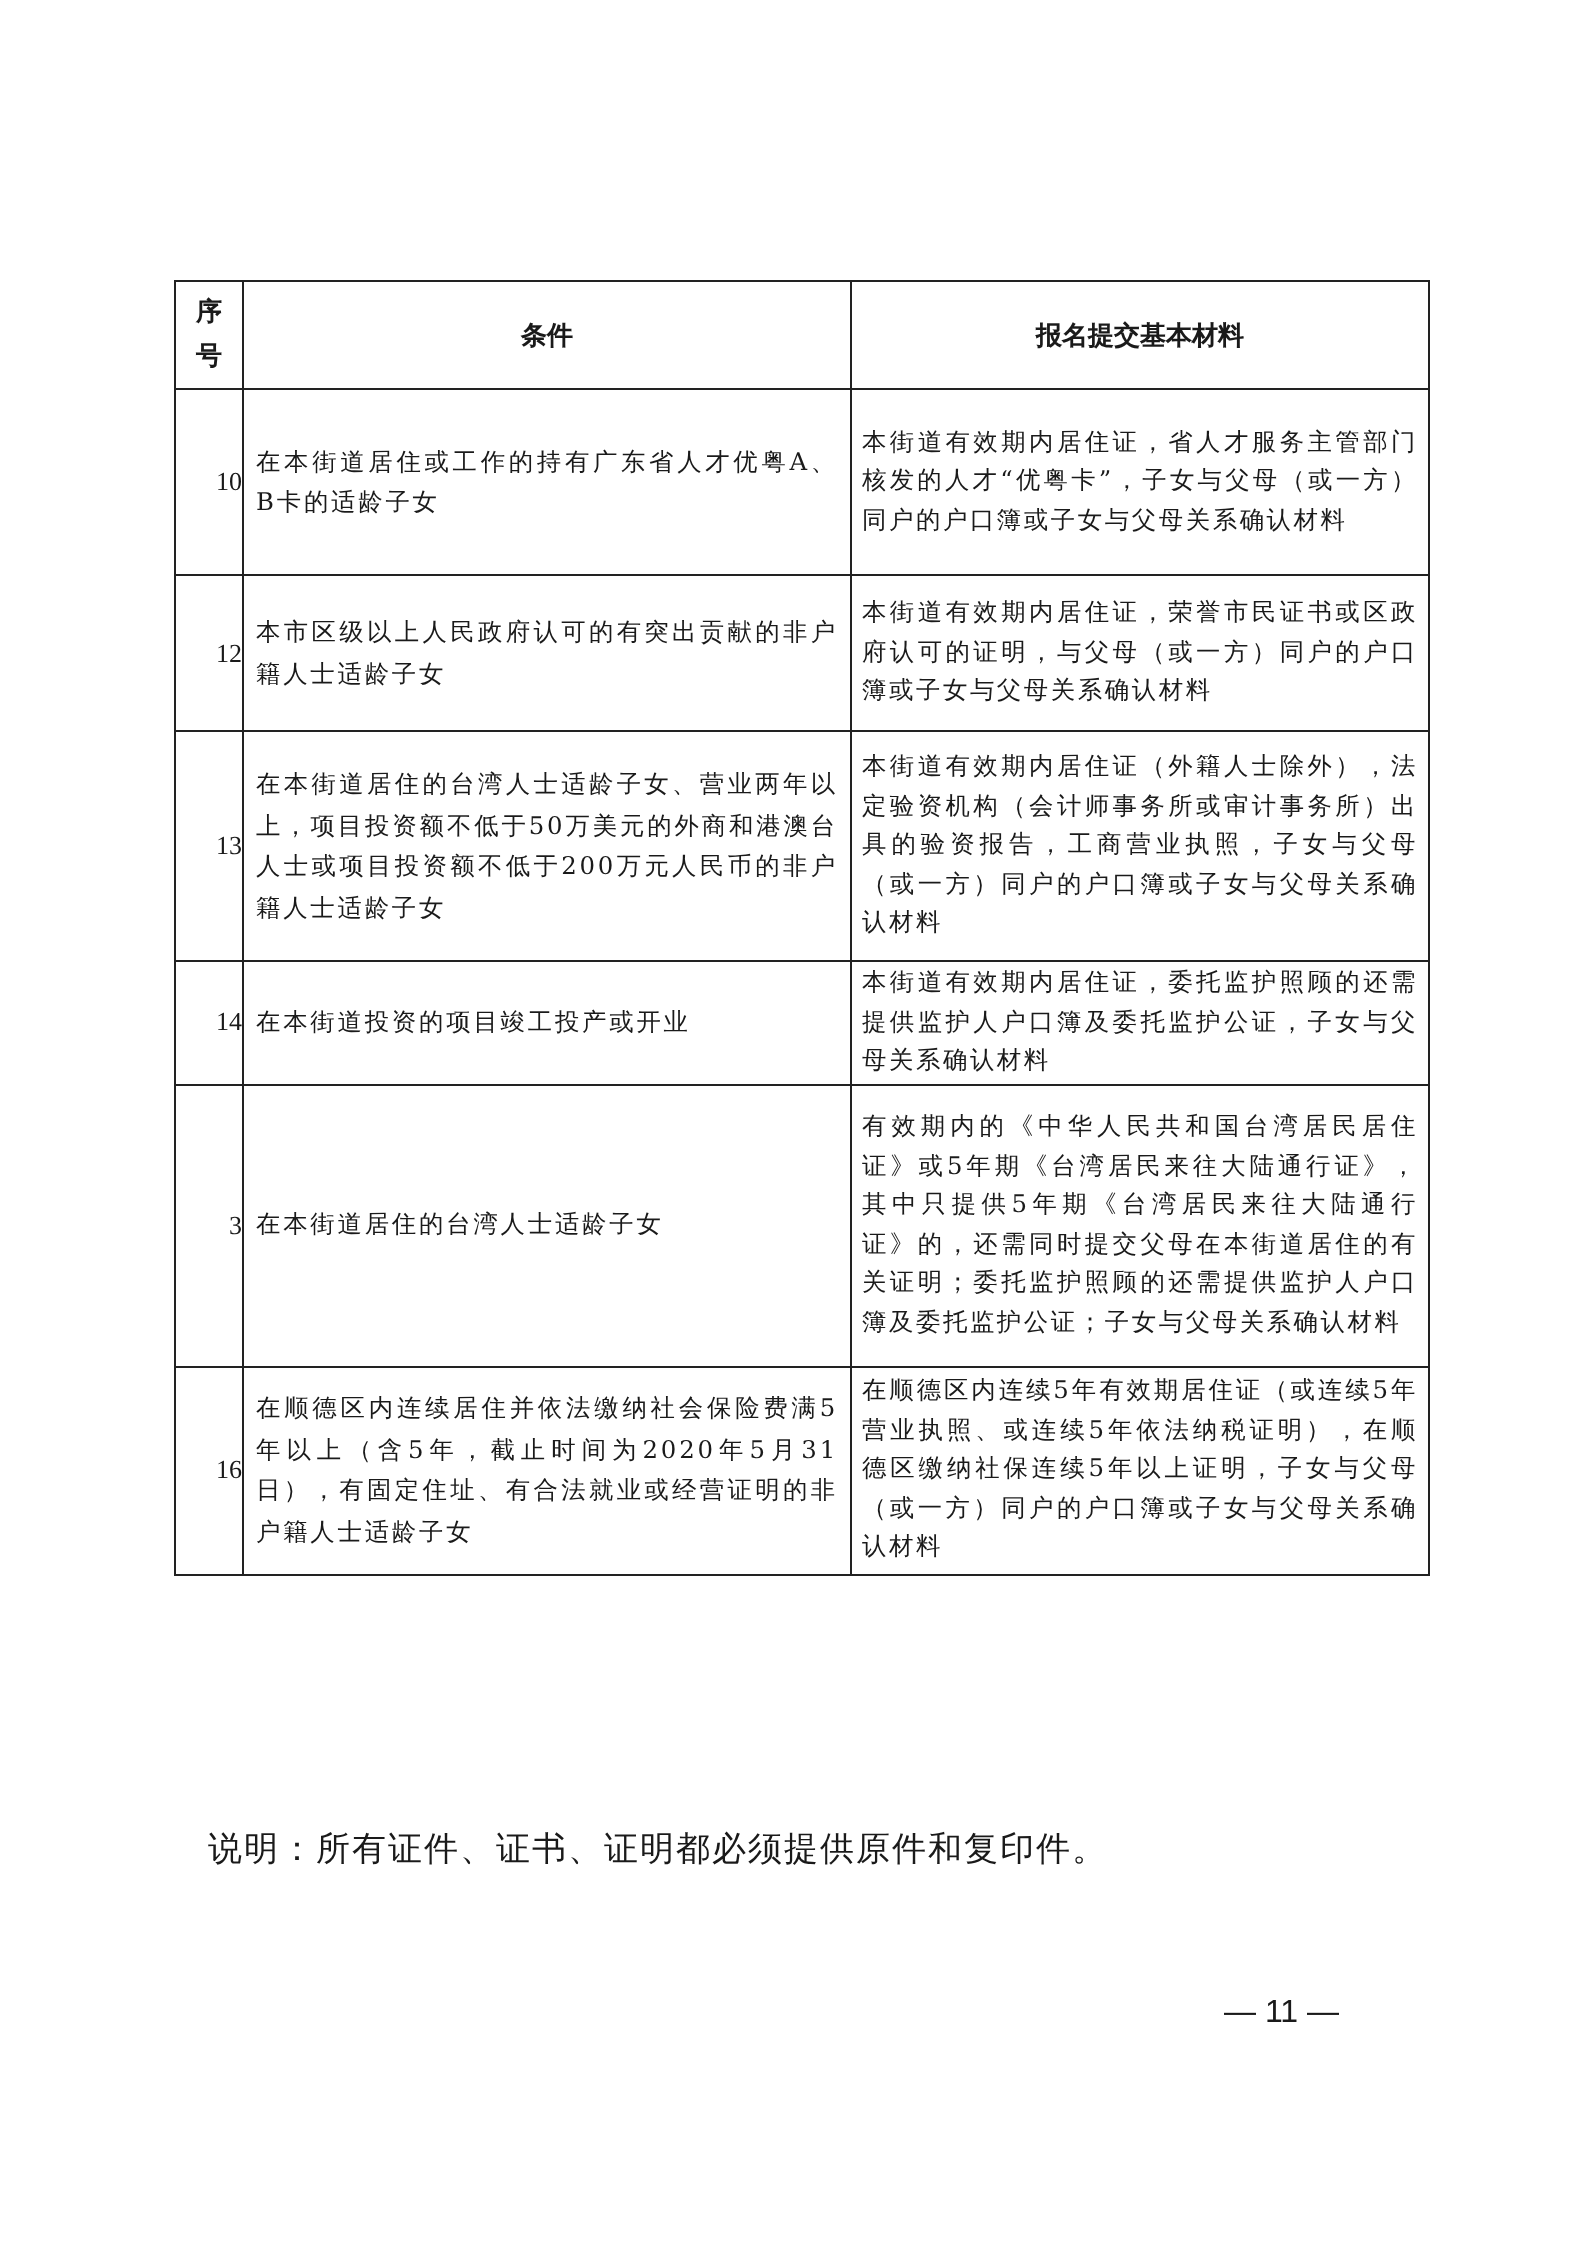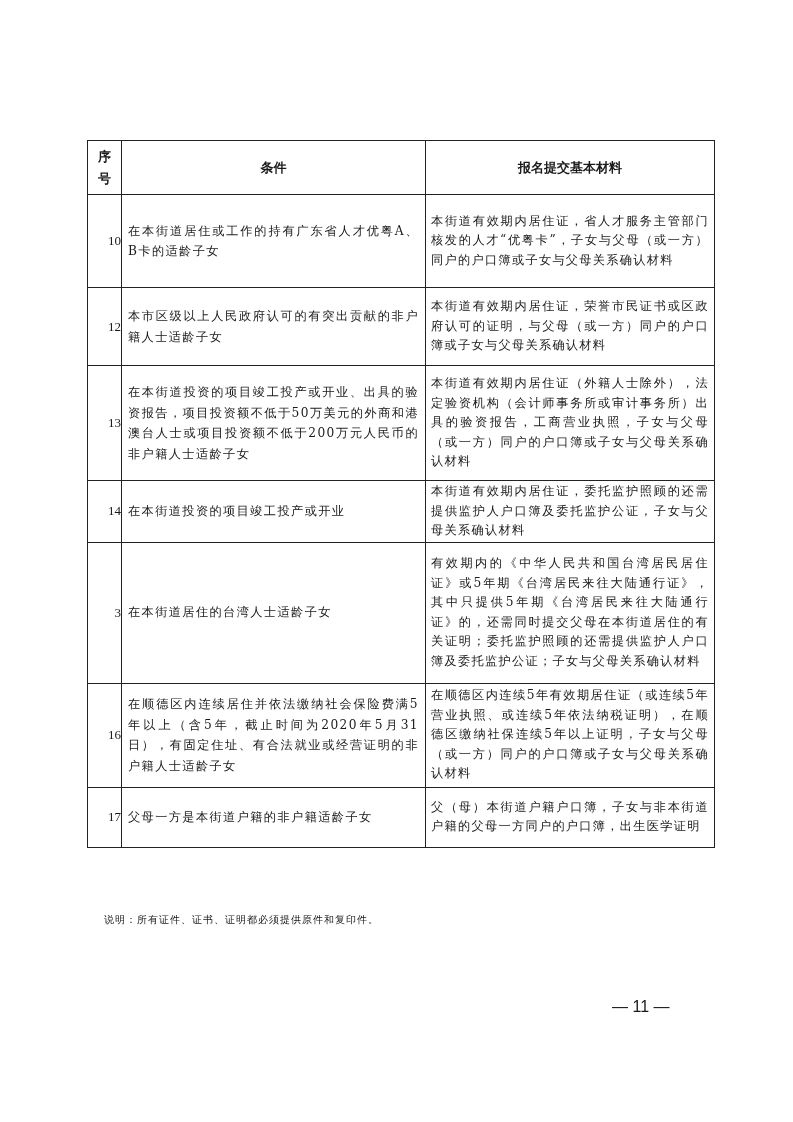--- a/index.html
+++ b/index.html
@@ -7,21 +7,21 @@
   .table { position: absolute; left: 87px; top: 140px; width: 627px; border-collapse: collapse; table-layout: fixed; }
   .table td, .table th { border: 1.3px solid #222; padding: 0; vertical-align: middle; }
   .col-no { width: 34px; }
   .col-cond { width: 304px; }
   .col-mat { width: 289px; }
   th { font-family: "DejaVu Sans", sans-serif; font-weight: bold; font-size: 13px; text-align: center; }
   th.no { line-height: 22px; padding: 4px 0; }
   td.no { text-align: right; font-size: 13px; font-family: "Liberation Serif", serif; }
   td.cond { font-size: 12.2px; line-height: 20.5px; padding: 2px 6px; letter-spacing: 1.4px; text-align: justify; }
   td.mat { font-size: 12.2px; line-height: 19.5px; padding: 1px 5px; letter-spacing: 1.3px; text-align: justify; margin-top: 26px; }
-  .note { position: absolute; left: 104px; top: 913px; font-size: 10px; letter-spacing: 1px; }
+  .note { position: absolute; left: 104px; top: 913px; font-size: 17px; letter-spacing: 1px; }
   .pagenum { position: absolute; left: 612px; top: 998px; font-size: 16px; font-family: Liberation Sans, sans-serif; }
 </style>
 </head>
 <body>
 
 <table class="table">
   <colgroup>
     <col class="col-no">
       <col class="col-cond">
       <col class="col-mat">
@@ -39,40 +39,35 @@
       <td class="cond">在本街道居住或工作的持有广东省人才优粤A、B卡的适龄子女</td>
       <td class="mat">本街道有效期内居住证，省人才服务主管部门核发的人才“优粤卡”，子女与父母（或一方）同户的户口簿或子女与父母关系确认材料</td>
     </tr>
     <tr style="height:78px">
       <td class="no">12</td>
       <td class="cond">本市区级以上人民政府认可的有突出贡献的非户籍人士适龄子女</td>
       <td class="mat">本街道有效期内居住证，荣誉市民证书或区政府认可的证明，与父母（或一方）同户的户口簿或子女与父母关系确认材料</td>
     </tr>
     <tr style="height:115px">
       <td class="no">13</td>
-      <td class="cond">在本街道投资的项目竣工投产或开业、出具的验资报告，项目投资额不低于50万美元的外商和港澳台人士或项目投资额不低于200万元人民币的非户籍人士适龄子女</td>
+      <td class="cond">在本街道居住的台湾人士适龄子女、营业两年以上，项目投资额不低于50万美元的外商和港澳台人士或项目投资额不低于200万元人民币的非户籍人士适龄子女</td>
       <td class="mat">本街道有效期内居住证（外籍人士除外），法定验资机构（会计师事务所或审计事务所）出具的验资报告，工商营业执照，子女与父母（或一方）同户的户口簿或子女与父母关系确认材料</td>
     </tr>
     <tr style="height:60px">
       <td class="no">14</td>
       <td class="cond">在本街道投资的项目竣工投产或开业</td>
       <td class="mat">本街道有效期内居住证，委托监护照顾的还需提供监护人户口簿及委托监护公证，子女与父母关系确认材料</td>
     </tr>
     <tr style="height:141px">
       <td class="no">3</td>
       <td class="cond">在本街道居住的台湾人士适龄子女</td>
       <td class="mat">有效期内的《中华人民共和国台湾居民居住证》或5年期《台湾居民来往大陆通行证》，其中只提供5年期《台湾居民来往大陆通行证》的，还需同时提交父母在本街道居住的有关证明；委托监护照顾的还需提供监护人户口簿及委托监护公证；子女与父母关系确认材料</td>
     </tr>
     <tr style="height:104px">
       <td class="no">16</td>
       <td class="cond">在顺德区内连续居住并依法缴纳社会保险费满5年以上（含5年，截止时间为2020年5月31日），有固定住址、有合法就业或经营证明的非户籍人士适龄子女</td>
       <td class="mat">在顺德区内连续5年有效期居住证（或连续5年营业执照、或连续5年依法纳税证明），在顺德区缴纳社保连续5年以上证明，子女与父母（或一方）同户的户口簿或子女与父母关系确认材料</td>
     </tr>
-    <tr style="height:60px">
-      <td class="no">17</td>
-      <td class="cond">父母一方是本街道户籍的非户籍适龄子女</td>
-      <td class="mat">父（母）本街道户籍户口簿，子女与非本街道户籍的父母一方同户的户口簿，出生医学证明</td>
-    </tr>
   </tbody>
 </table>
 
 <div class="note">说明：所有证件、证书、证明都必须提供原件和复印件。</div>
 <div class="pagenum">— 11 —</div>
 
 </body></html>

